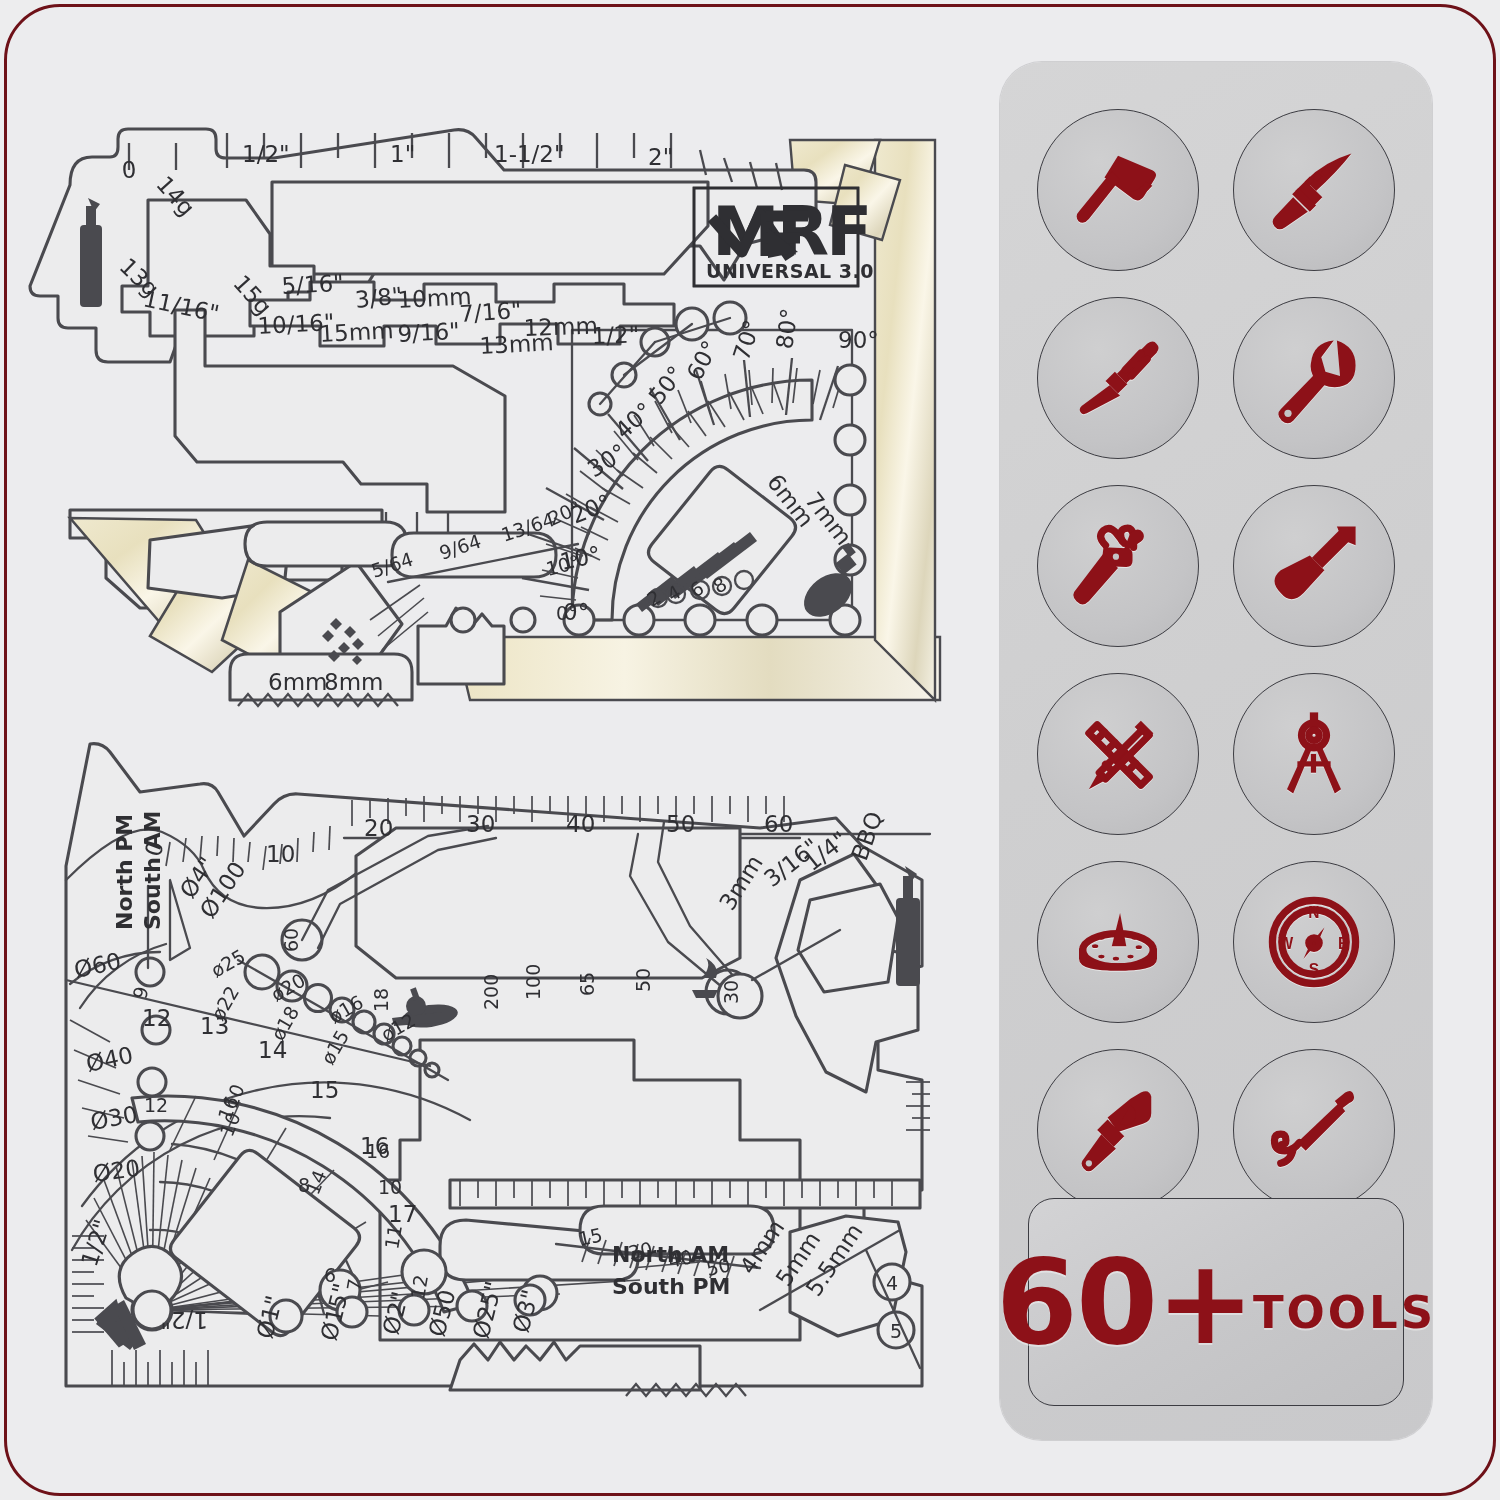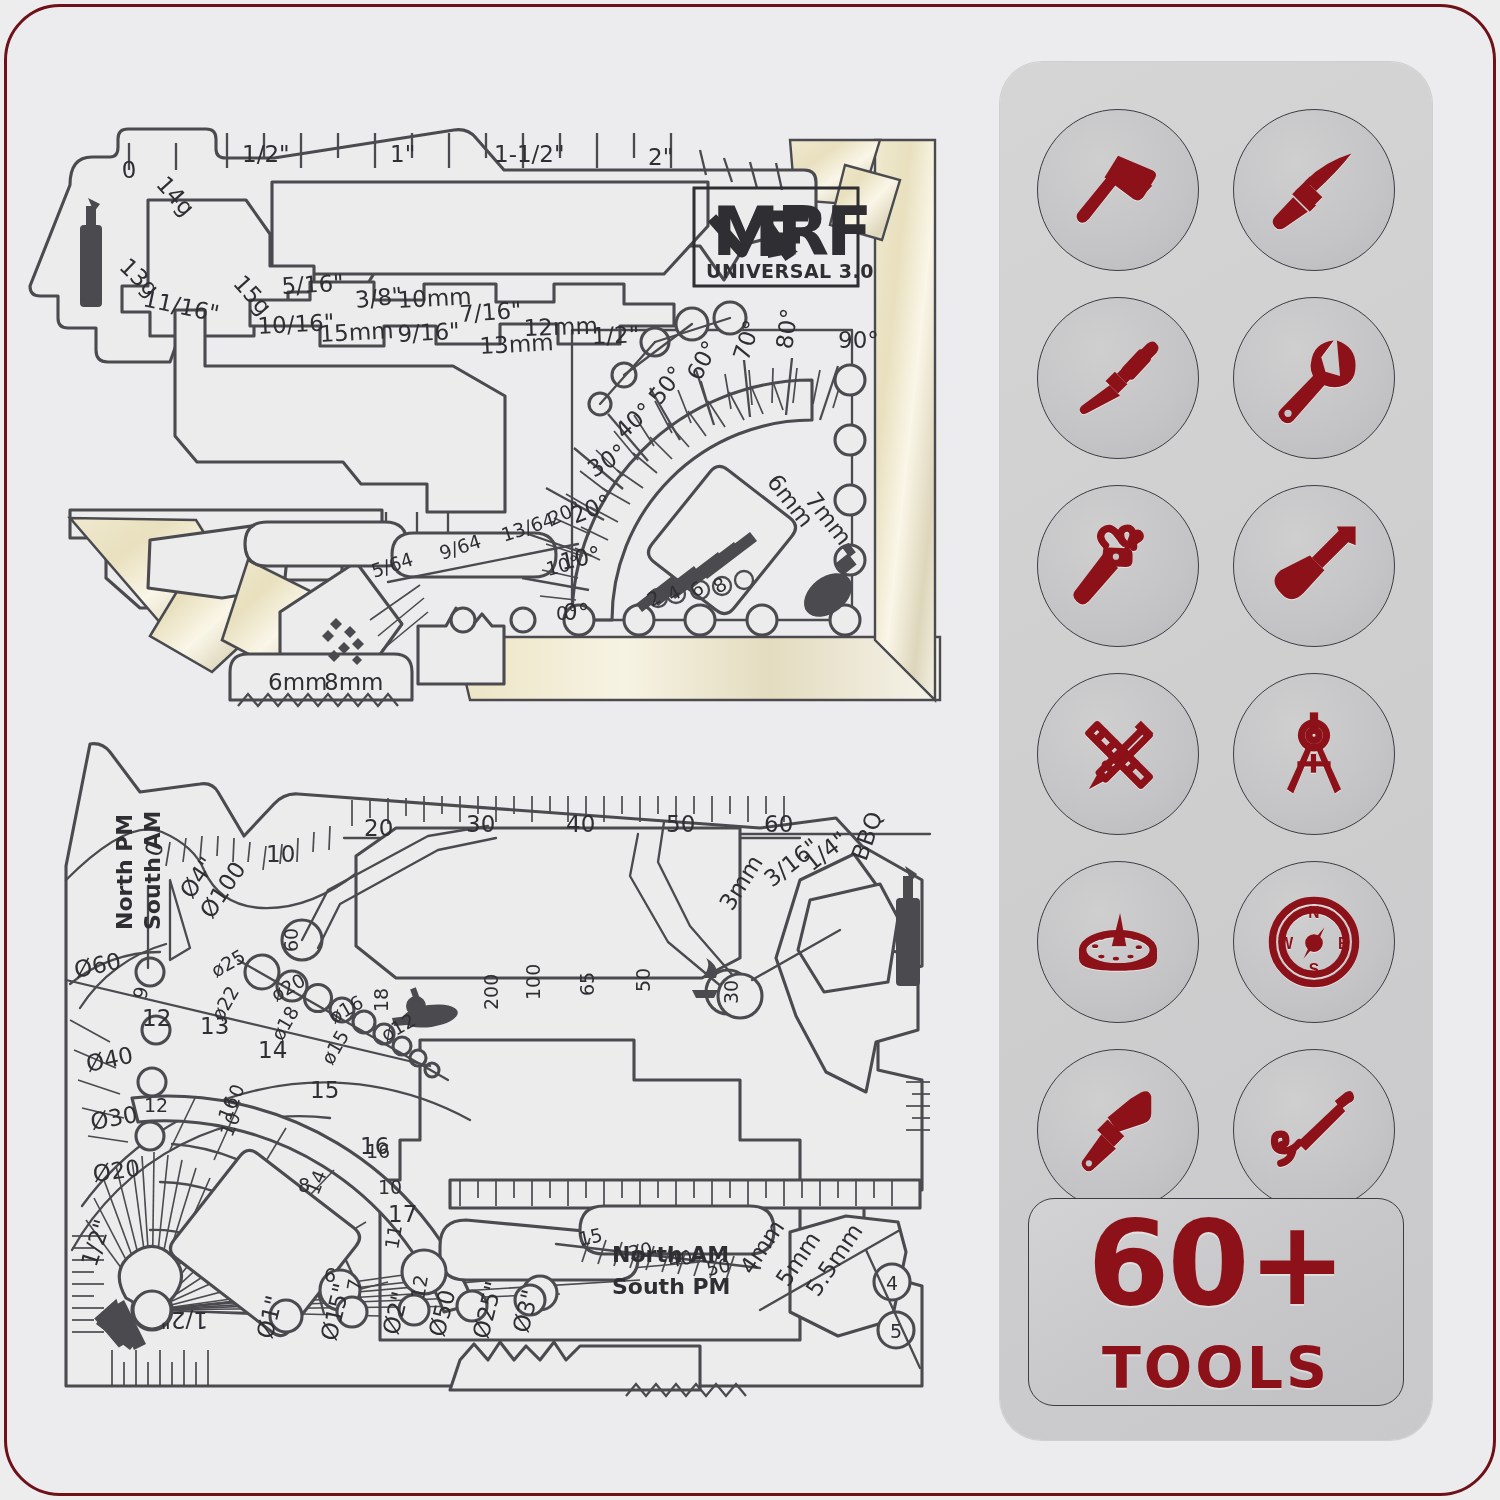--- a/index.html
+++ b/index.html
@@ -55,35 +55,35 @@
   .tool-ico-stroke{fill:none;stroke:#8d1118;stroke-width:7;stroke-linejoin:round;stroke-linecap:round;}
 
   
   #tools-badge{
     position:absolute;
     left:28px;bottom:34px;
     width:376px;height:208px;
     border-radius:26px;
     background:linear-gradient(150deg,#d3d3d5 0%,#c8c8ca 50%,#c0c0c2 100%);
     border:1.6px solid #3c3c42;
-    display:flex;flex-direction:column;align-items:center;justify-content:center;
+    display:flex;align-items:center;justify-content:center;
     box-sizing:border-box;
   }
   #tools-count{
     color:#8d1118;
     font-size:118px;
     font-weight:bold;
     line-height:.95;
     letter-spacing:-2px;
     font-family:"DejaVu Sans", sans-serif;
     text-shadow:0 2px 0 rgba(255,255,255,.4);
   }
   #tools-word{
     color:#8d1118;
-    font-size:57px;
+    font-size:45px;
     font-weight:bold;
     line-height:1;
     letter-spacing:3px;
     margin-top:20px;
     font-family:"DejaVu Sans", sans-serif;
     text-shadow:0 2px 0 rgba(255,255,255,.4);
   }
 
   
   .outline{fill:#ececed;stroke:#4a4a4f;stroke-width:3.1;stroke-linejoin:round;stroke-linecap:round;}

